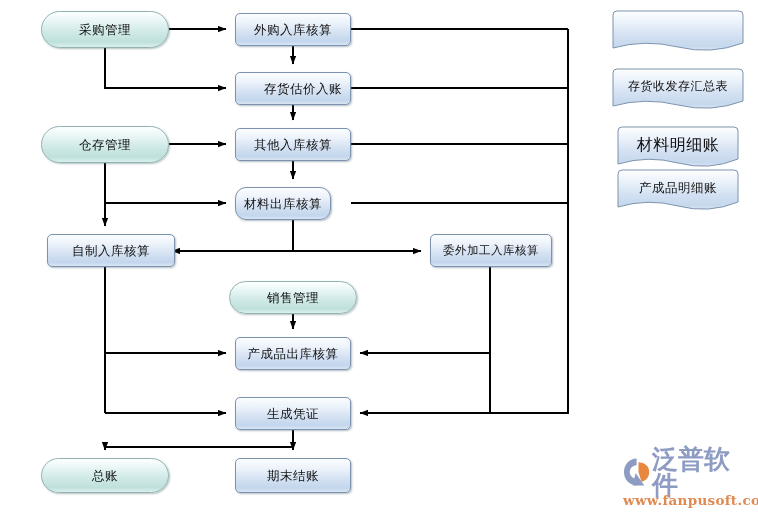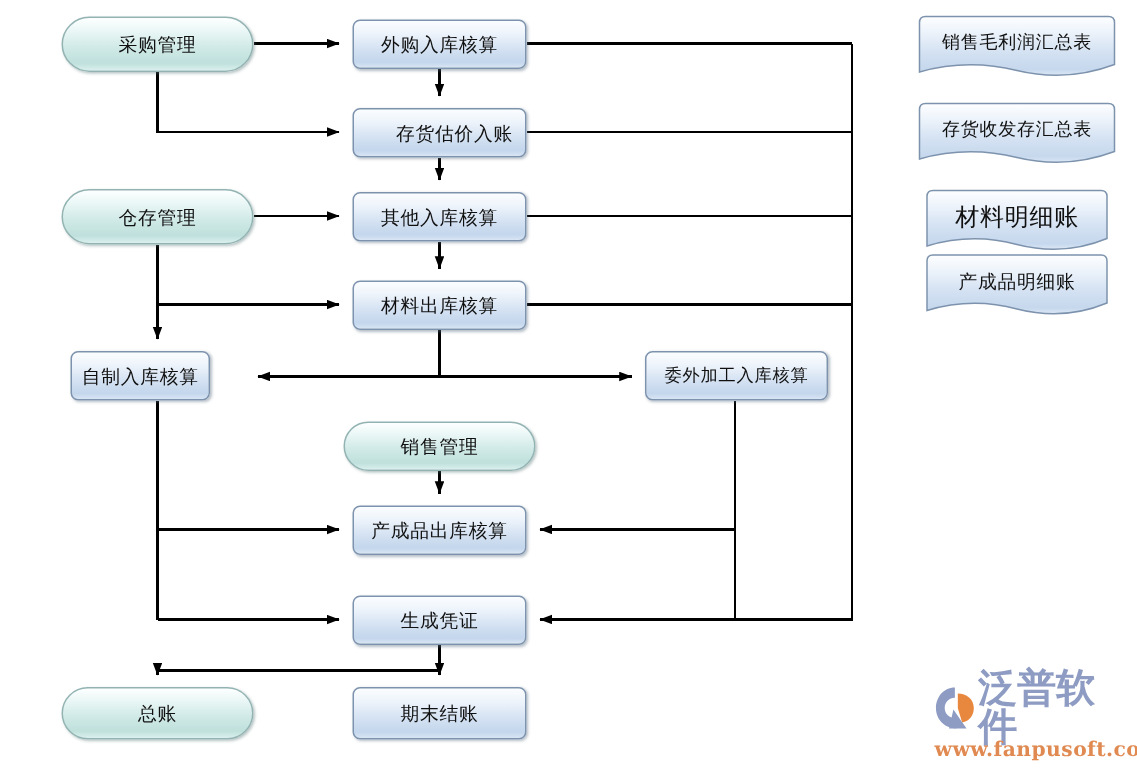--- a/index.html
+++ b/index.html
@@ -115,25 +115,25 @@
   </div>
 
   <div class="node term" style="left:41px;top:126px;width:128px;height:37px;">
     <span>仓存管理</span>
   </div>
 
   <div class="node proc" style="left:235px;top:128px;width:116px;height:33px;">
     <span>其他入库核算</span>
   </div>
 
-  <div class="node proc" style="left:235px;top:187px;width:116px;height:33px;">
+  <div class="node proc" style="left:235px;top:187px;width:96px;height:33px;border-radius:11px;">
     <span>材料出库核算</span>
   </div>
 
-  <div class="node proc" style="left:47px;top:234px;width:93px;height:33px;align-items:center;">
+  <div class="node proc" style="left:47px;top:234px;width:128px;height:33px;align-items:center;">
     <span>自制入库核算</span>
   </div>
 
   <div class="node term" style="left:229px;top:281px;width:128px;height:33px;">
     <span>销售管理</span>
   </div>
 
   <div class="node proc" style="left:430px;top:234px;width:122px;height:33px;font-size:11.5px;">
     <span>委外加工入库核算</span>
   </div>
@@ -161,21 +161,20 @@
         <stop offset="0%" stop-color="#fdfeff"></stop>
         <stop offset="25%" stop-color="#eef4fb"></stop>
         <stop offset="62%" stop-color="#d3e1f2"></stop>
         <stop offset="90%" stop-color="#c6d8ed"></stop>
         <stop offset="100%" stop-color="#dbe7f5"></stop>
       </linearGradient>
         </defs>
       <path d="M5,1 L127,1 Q131,1 131,5 L131,33
                Q99,45 66,37 Q33,29 1,38 L1,5 Q1,1 5,1 Z" fill="url(#dg1)" stroke="#7d93ad" stroke-width="1"></path>
     </svg>
-    <span class="doclbl">销售毛利润汇总表</span>
   </div>
 
   <div class="node docn" style="left:612px;top:68px;width:132px;height:44px;font-size:12px;">
     <svg class="docsvg" width="132" height="44" viewBox="0 0 132 44">
       <path d="M5,1 L127,1 Q131,1 131,5 L131,33
                Q99,45 66,37 Q33,29 1,38 L1,5 Q1,1 5,1 Z" fill="url(#dg1)" stroke="#7d93ad" stroke-width="1"></path>
     </svg>
     <span class="doclbl">存货收发存汇总表</span>
   </div>
 

